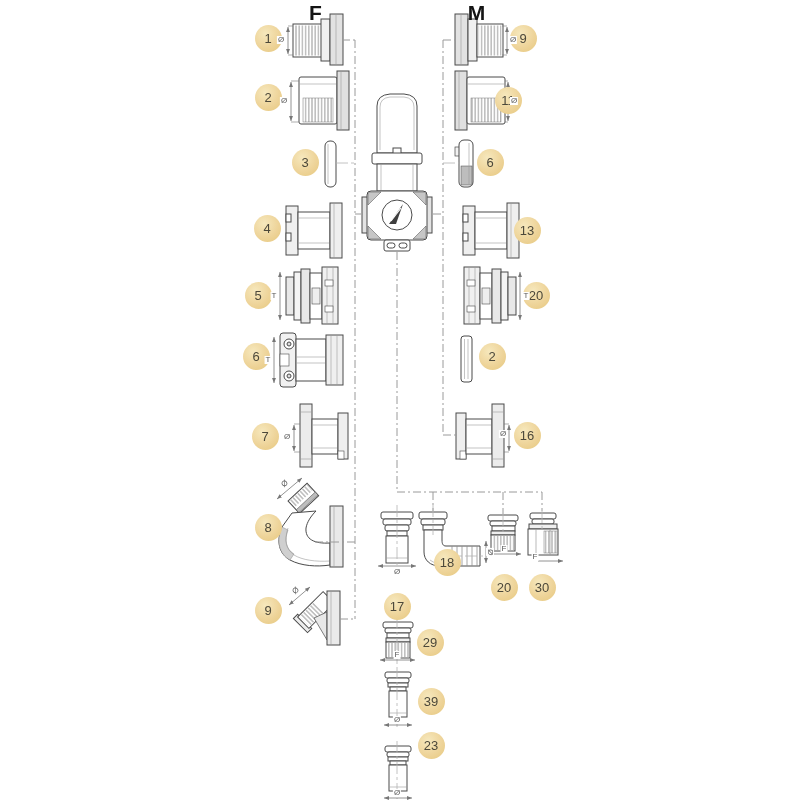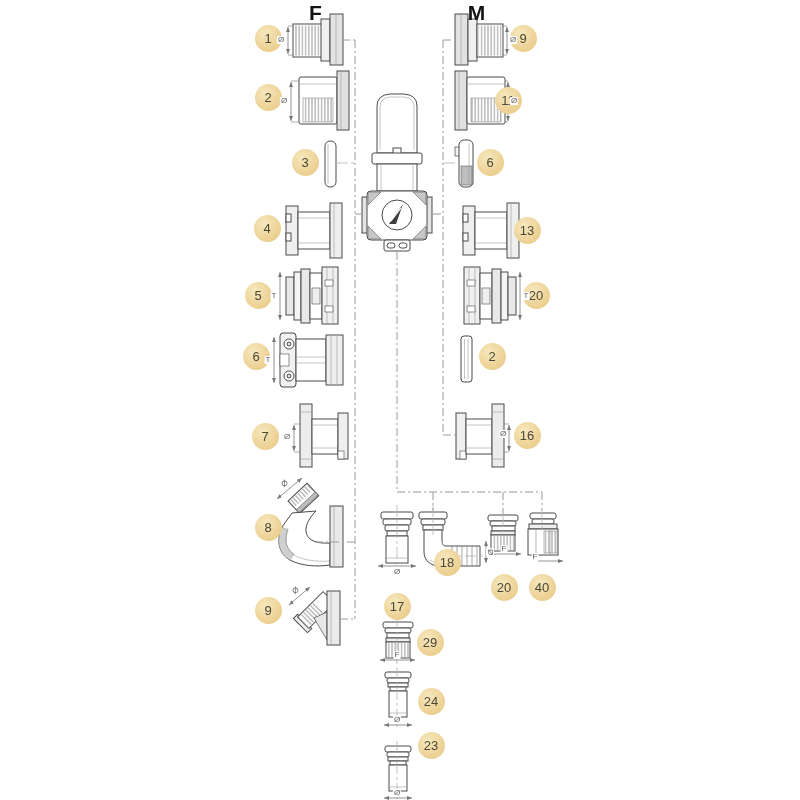--- a/index.html
+++ b/index.html
@@ -342,23 +342,23 @@
 <div class="co" style="left:523px;top:38px">9</div>
 <div class="co" style="left:508px;top:100px">11</div>
 <div class="co" style="left:490px;top:162px">6</div>
 <div class="co" style="left:527px;top:230px">13</div>
 <div class="co" style="left:536px;top:295px">20</div>
 <div class="co" style="left:492px;top:356px">2</div>
 <div class="co" style="left:527px;top:435px">16</div>
 <div class="co" style="left:397px;top:606px">17</div>
 <div class="co" style="left:447px;top:562px">18</div>
 <div class="co" style="left:504px;top:587px">20</div>
-<div class="co" style="left:542px;top:587px">40</div>
+<div class="co" style="left:542px;top:587px">30</div>
 <div class="co" style="left:430px;top:642px">29</div>
-<div class="co" style="left:431px;top:701px">24</div>
+<div class="co" style="left:431px;top:701px">39</div>
 <div class="co" style="left:431px;top:745px">23</div>
 
 <span class="dim" style="left:281px;top:40px">Ø</span>
 <span class="dim" style="left:284px;top:101px">Ø</span>
 <span class="dim" style="left:274px;top:296px">T</span>
 <span class="dim" style="left:268px;top:360px">T</span>
 <span class="dim" style="left:287px;top:437px">Ø</span>
 <span class="dim r42" style="left:285px;top:484px">Ø</span>
 <span class="dim r45" style="left:296px;top:591px">Ø</span>
 <span class="dim" style="left:513px;top:40px">Ø</span>

